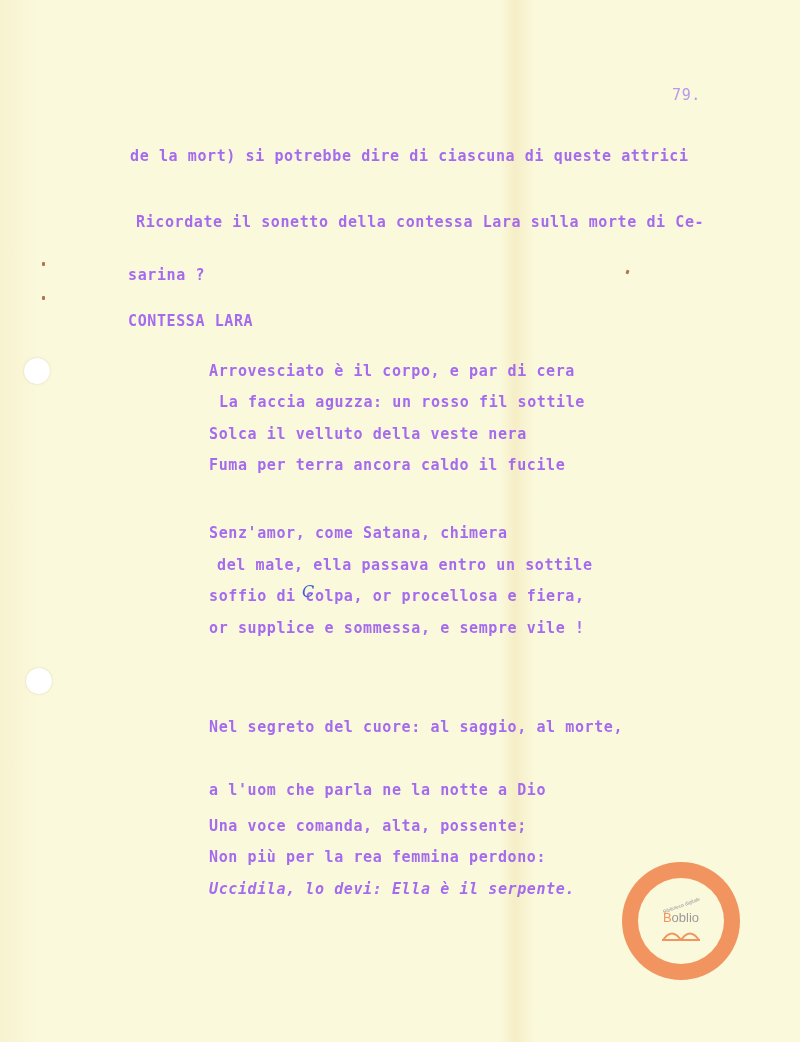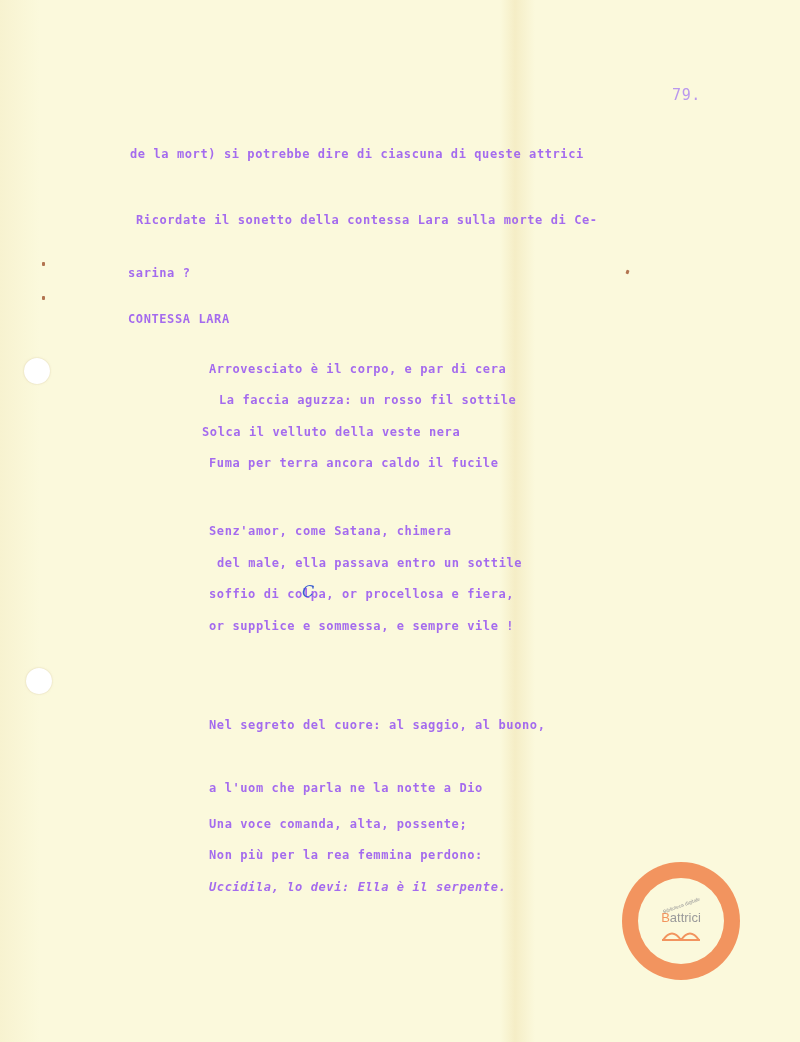--- a/index.html
+++ b/index.html
@@ -12,21 +12,21 @@
     .page {
       position:absolute; left:0; top:0; width:800px; height:1042px;
       background:
         linear-gradient(90deg, rgba(245,238,200,0.6) 0px, rgba(251,249,220,0) 40px),
         linear-gradient(90deg, rgba(251,249,220,0) 500px, rgba(240,228,180,0.55) 515px, rgba(251,249,220,0) 535px),
         #fbf9dc;
     }
     .typed {
       position:absolute;
       color:#9b5cf0;
-      font-size:12px;
+      font-size:15px;
       font-weight:bold;
       letter-spacing:0.6px;
       white-space:pre;
       opacity:0.9;
     }
     .pagenum { color:#b38ef0; font-weight:normal; font-size:15px; }
     .hole {
       position:absolute; width:26px; height:26px; border-radius:50%;
       background:#ffffff; box-shadow:0 0 2px rgba(200,180,140,0.6);
     }
@@ -63,38 +63,38 @@
 
   <div class="typed pagenum" style="left:672px;top:86px;">79.</div>
 
   <div class="typed" style="left:130px;top:147px;">de la mort) si potrebbe dire di ciascuna di queste attrici</div>
   <div class="typed" style="left:136px;top:213px;">Ricordate il sonetto della contessa Lara sulla morte di Ce-</div>
   <div class="typed" style="left:128px;top:266px;">sarina ?</div>
   <div class="typed" style="left:128px;top:312px;">CONTESSA LARA</div>
 
   <div class="typed" style="left:209px;top:362px;">Arrovesciato è il corpo, e par di cera</div>
   <div class="typed" style="left:219px;top:393px;">La faccia aguzza: un rosso fil sottile</div>
-  <div class="typed" style="left:202px;top:425px;">Solca il velluto della veste nera</div>
+  <div class="typed" style="left:209px;top:425px;">Solca il velluto della veste nera</div>
   <div class="typed" style="left:209px;top:456px;">Fuma per terra ancora caldo il fucile</div>
 
   <div class="typed" style="left:209px;top:524px;">Senz'amor, come Satana, chimera</div>
   <div class="typed" style="left:209px;top:556px;margin-left:8px;">del male, ella passava entro un sottile</div>
   <div class="typed" style="left:209px;top:619px;">or supplice e sommessa, e sempre vile !</div>
   <div class="typed" style="left:209px;top:587px;">soffio di colpa, or procellosa e fiera,</div>
   <div class="correction" style="left:302px;top:582px;">C</div>
 
-  <div class="typed" style="left:209px;top:718px;">Nel segreto del cuore: al saggio, al buono,</div>
+  <div class="typed" style="left:209px;top:718px;">Nel segreto del cuore: al saggio, al morte,</div>
   <div class="typed" style="left:209px;top:781px;">a l'uom che parla ne la notte a Dio</div>
 
   <div class="typed" style="left:209px;top:817px;">Una voce comanda, alta, possente;</div>
   <div class="typed" style="left:209px;top:848px;">Non più per la rea femmina perdono:</div>
   <div class="typed" style="left:209px;top:880px;font-style:italic;">Uccidila, lo devi: Ella è il serpente.</div>
 
   <div class="stamp">
     <div class="stamp-inner">
       <div class="stamp-small">Biblioteca digitale</div>
-      <div class="stamp-name"><span class="b">B</span><span>attrici</span></div>
+      <div class="stamp-name"><span class="b">B</span><span>oblio</span></div>
       <svg class="stamp-logo" viewBox="0 0 40 14">
         <path d="M2 13 Q11 0 20 13 Q29 0 38 13 M1 13 H39" stroke="#f2945f" stroke-width="2" fill="none"></path>
       </svg>
     </div>
   </div>
 </div>
 
 </body></html>

